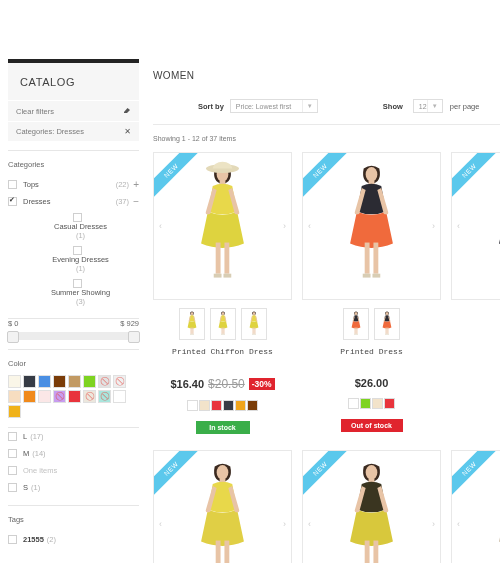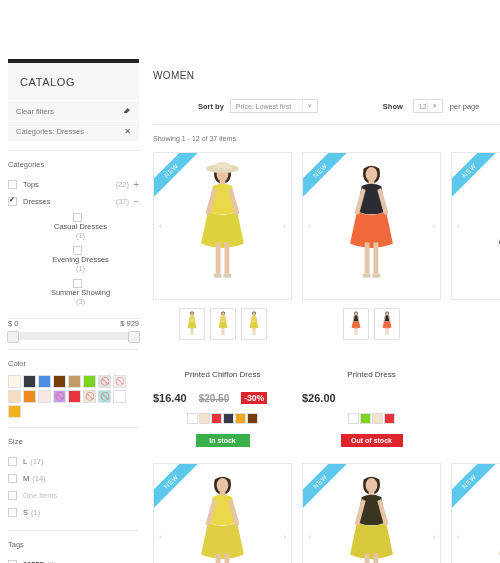--- a/index.html
+++ b/index.html
@@ -127,24 +127,24 @@
     color: #cfcfcf; font-size: 9px;
   }
   .arrow.l { left: 5px; }
   .arrow.r { right: 5px; }
 
   .photo { position: absolute; left: 0; top: 0; width: 100%; height: 100%; }
 
   .thumbs { display: flex; gap: 5px; justify-content: center; margin-top: 8px; }
   .thumb { width: 24px; height: 30px; border: 1px solid #e2e2e2; position: relative; overflow: hidden; background:#fff; }
 
-  .pname { text-align: center; font-size: 8px; color: #444; margin-top: 30px; }
-  .prow { display: flex; align-items: center; justify-content: flex-start; gap: 12px; margin-top: 13px; }
+  .pname { text-align: center; font-size: 8px; color: #444; margin-top: 7px; font-family: Liberation Mono, monospace; }
+  .prow { display: flex; align-items: center; justify-content: center; gap: 4px; margin-top: 21px; }
   .pnow { font-size: 11px; color: #333; font-weight: bold; }
-  .pold { font-size: 10px; color: #9b9b9b; text-decoration: line-through; font-weight: bold; }
+  .pold { font-size: 12px; color: #9b9b9b; text-decoration: line-through; }
   .pdisc { background: #e0242e; color: #fff; font-size: 8.5px; font-weight: bold; padding: 1px 3px; }
 
   .pcolors { display: flex; justify-content: center; gap: 1px; margin-top: 9px; }
   .pc { width: 11px; height: 11px; border: 1px solid #dcdcdc; box-sizing: border-box; }
 
   .badge {
     display: block; margin: 10px auto 0 auto; text-align: center;
     font-size: 7px; color: #fff; font-weight: bold;
     padding: 3px 0; width: 54px;
   }
@@ -242,21 +242,20 @@
         <div class="sw na" style="background: rgb(199, 157, 240);"></div>
         <div class="sw" style="background: rgb(232, 52, 60);"></div>
         <div class="sw na" style="background: rgb(236, 231, 221);"></div>
         <div class="sw na" style="background: rgb(169, 230, 221);"></div>
         <div class="sw" style="background: rgb(255, 255, 255);"></div>
         <div class="sw" style="background: rgb(240, 178, 26);"></div>
       </div>
 
     <div class="sb-sep"></div>
 
-    <div class="block-title">Size</div>
     <div id="size-list">
         <div class="size-item">
           <span class="cbox"></span>
           <span class="lbl">L</span>
           <span class="cnt">(17)</span>
         </div>
         <div class="size-item">
           <span class="cbox"></span>
           <span class="lbl">M</span>
           <span class="cnt">(14)</span>

